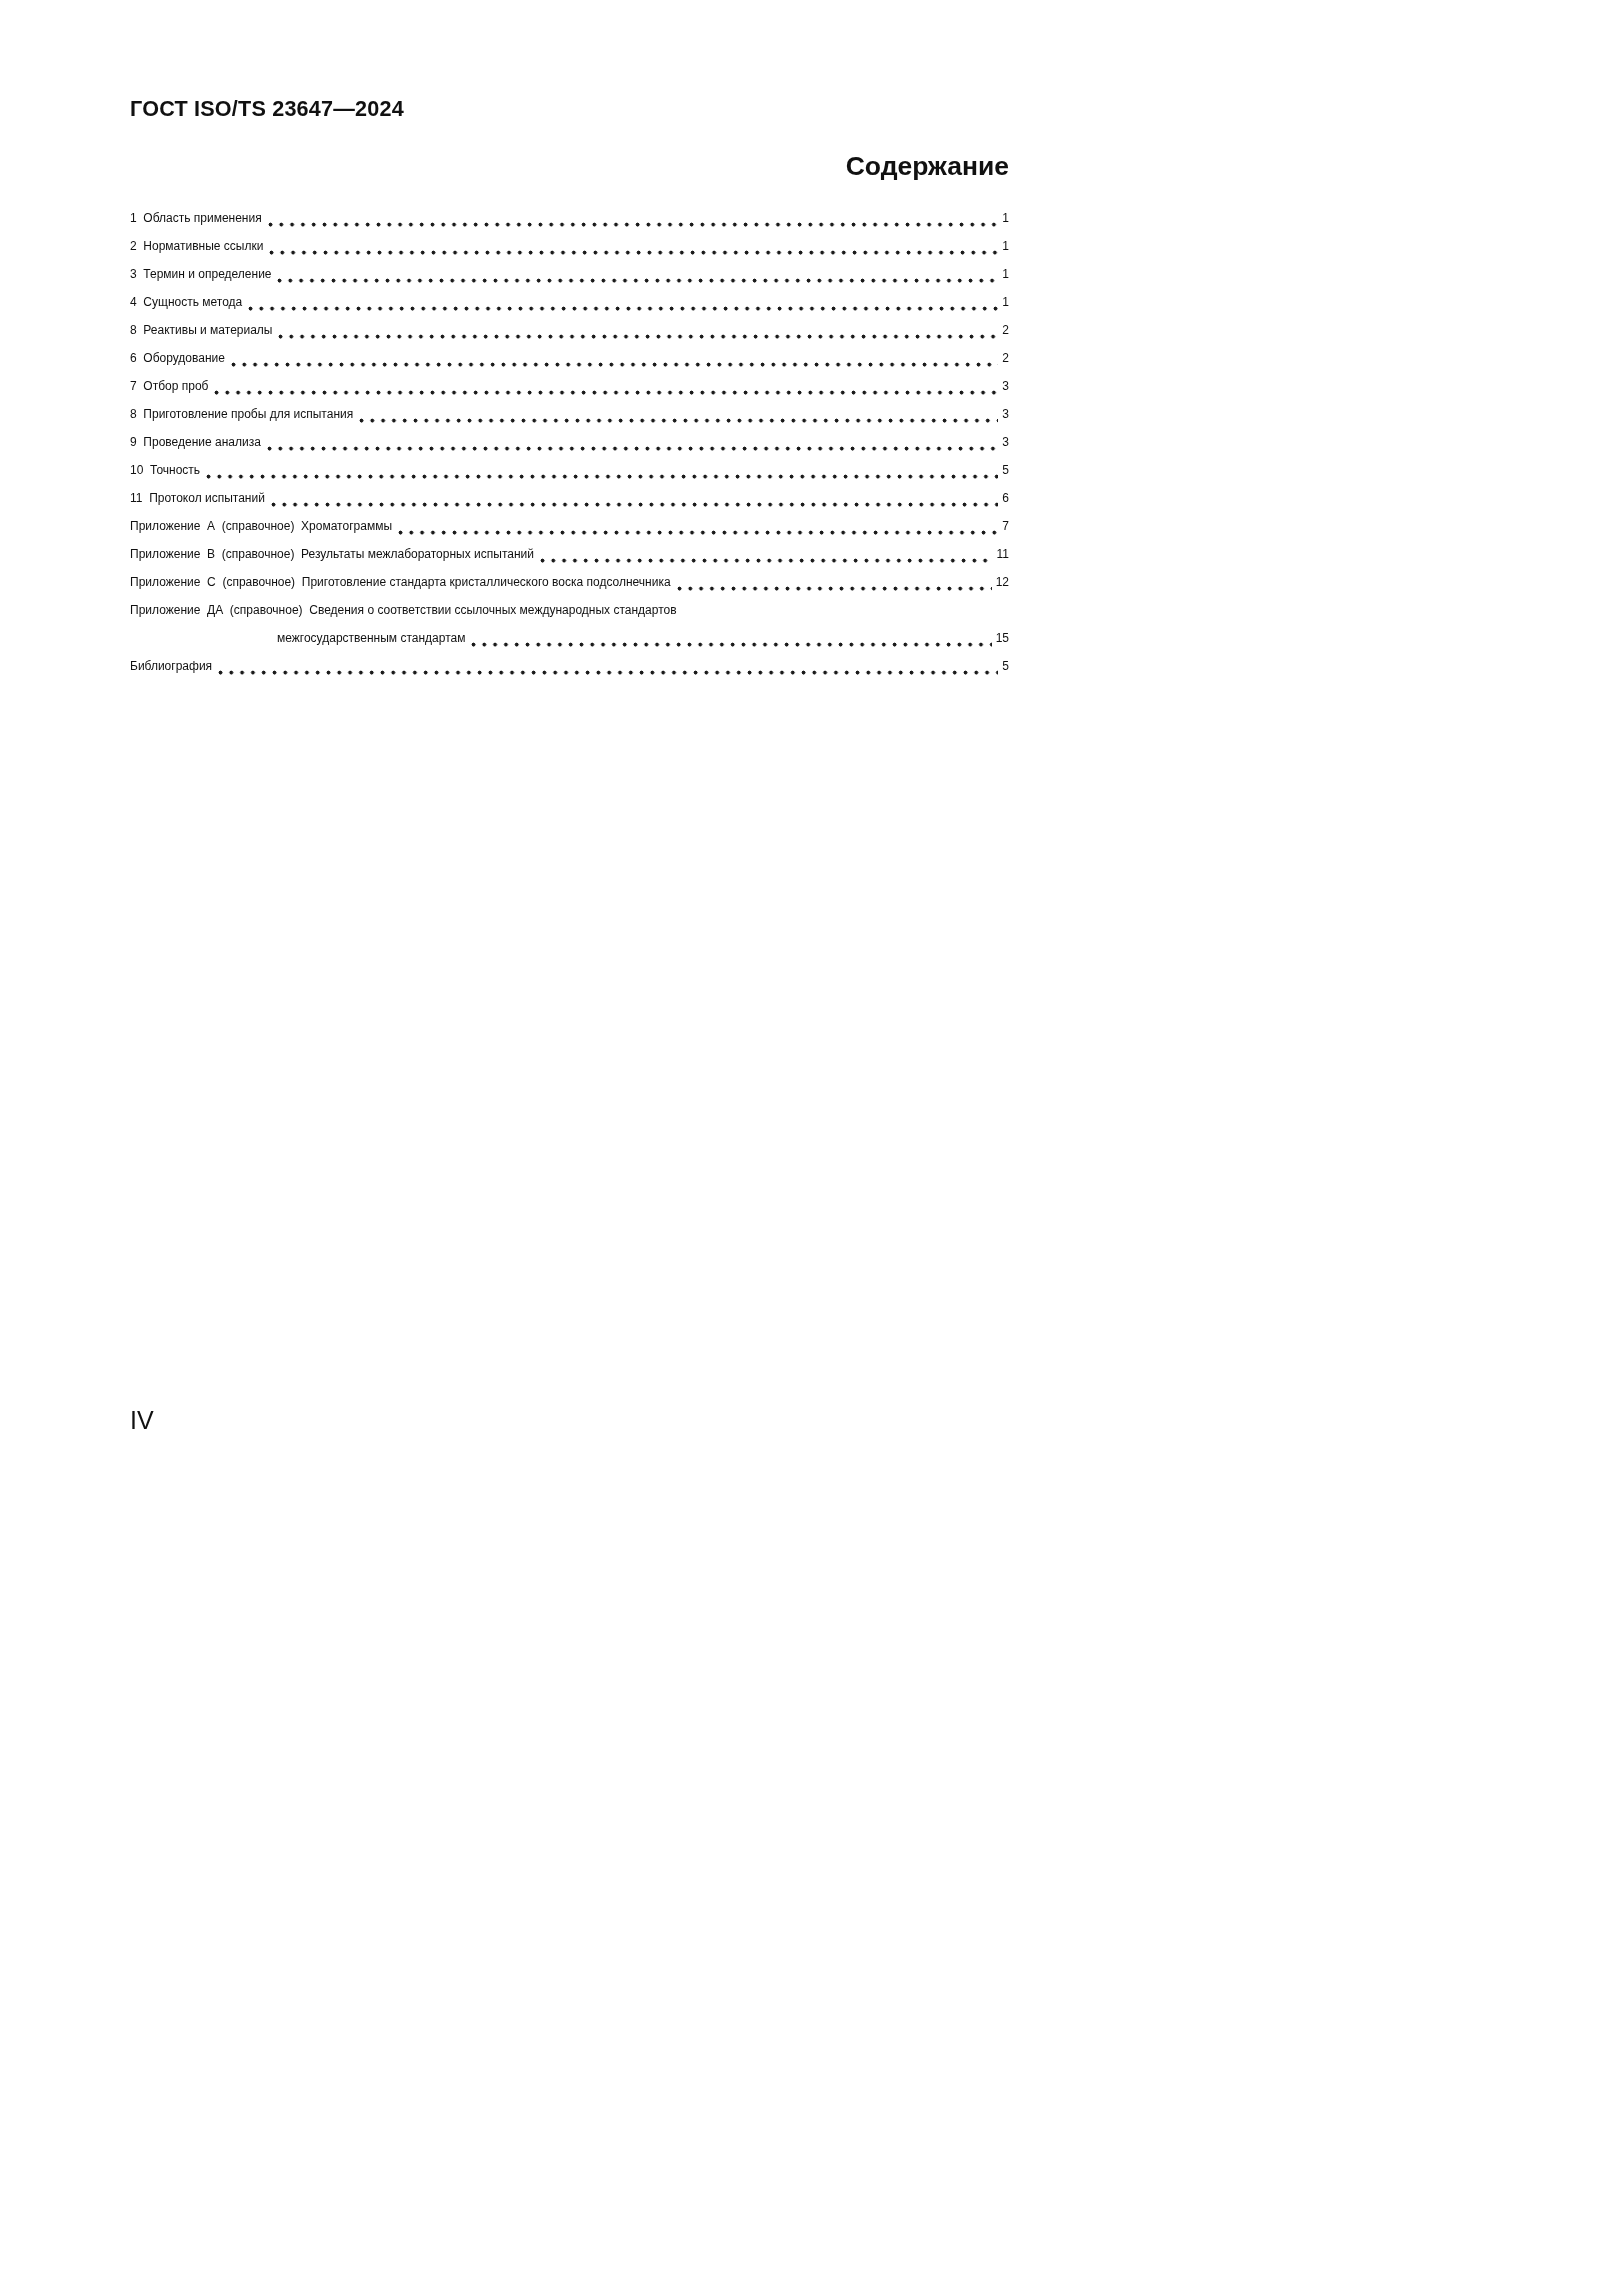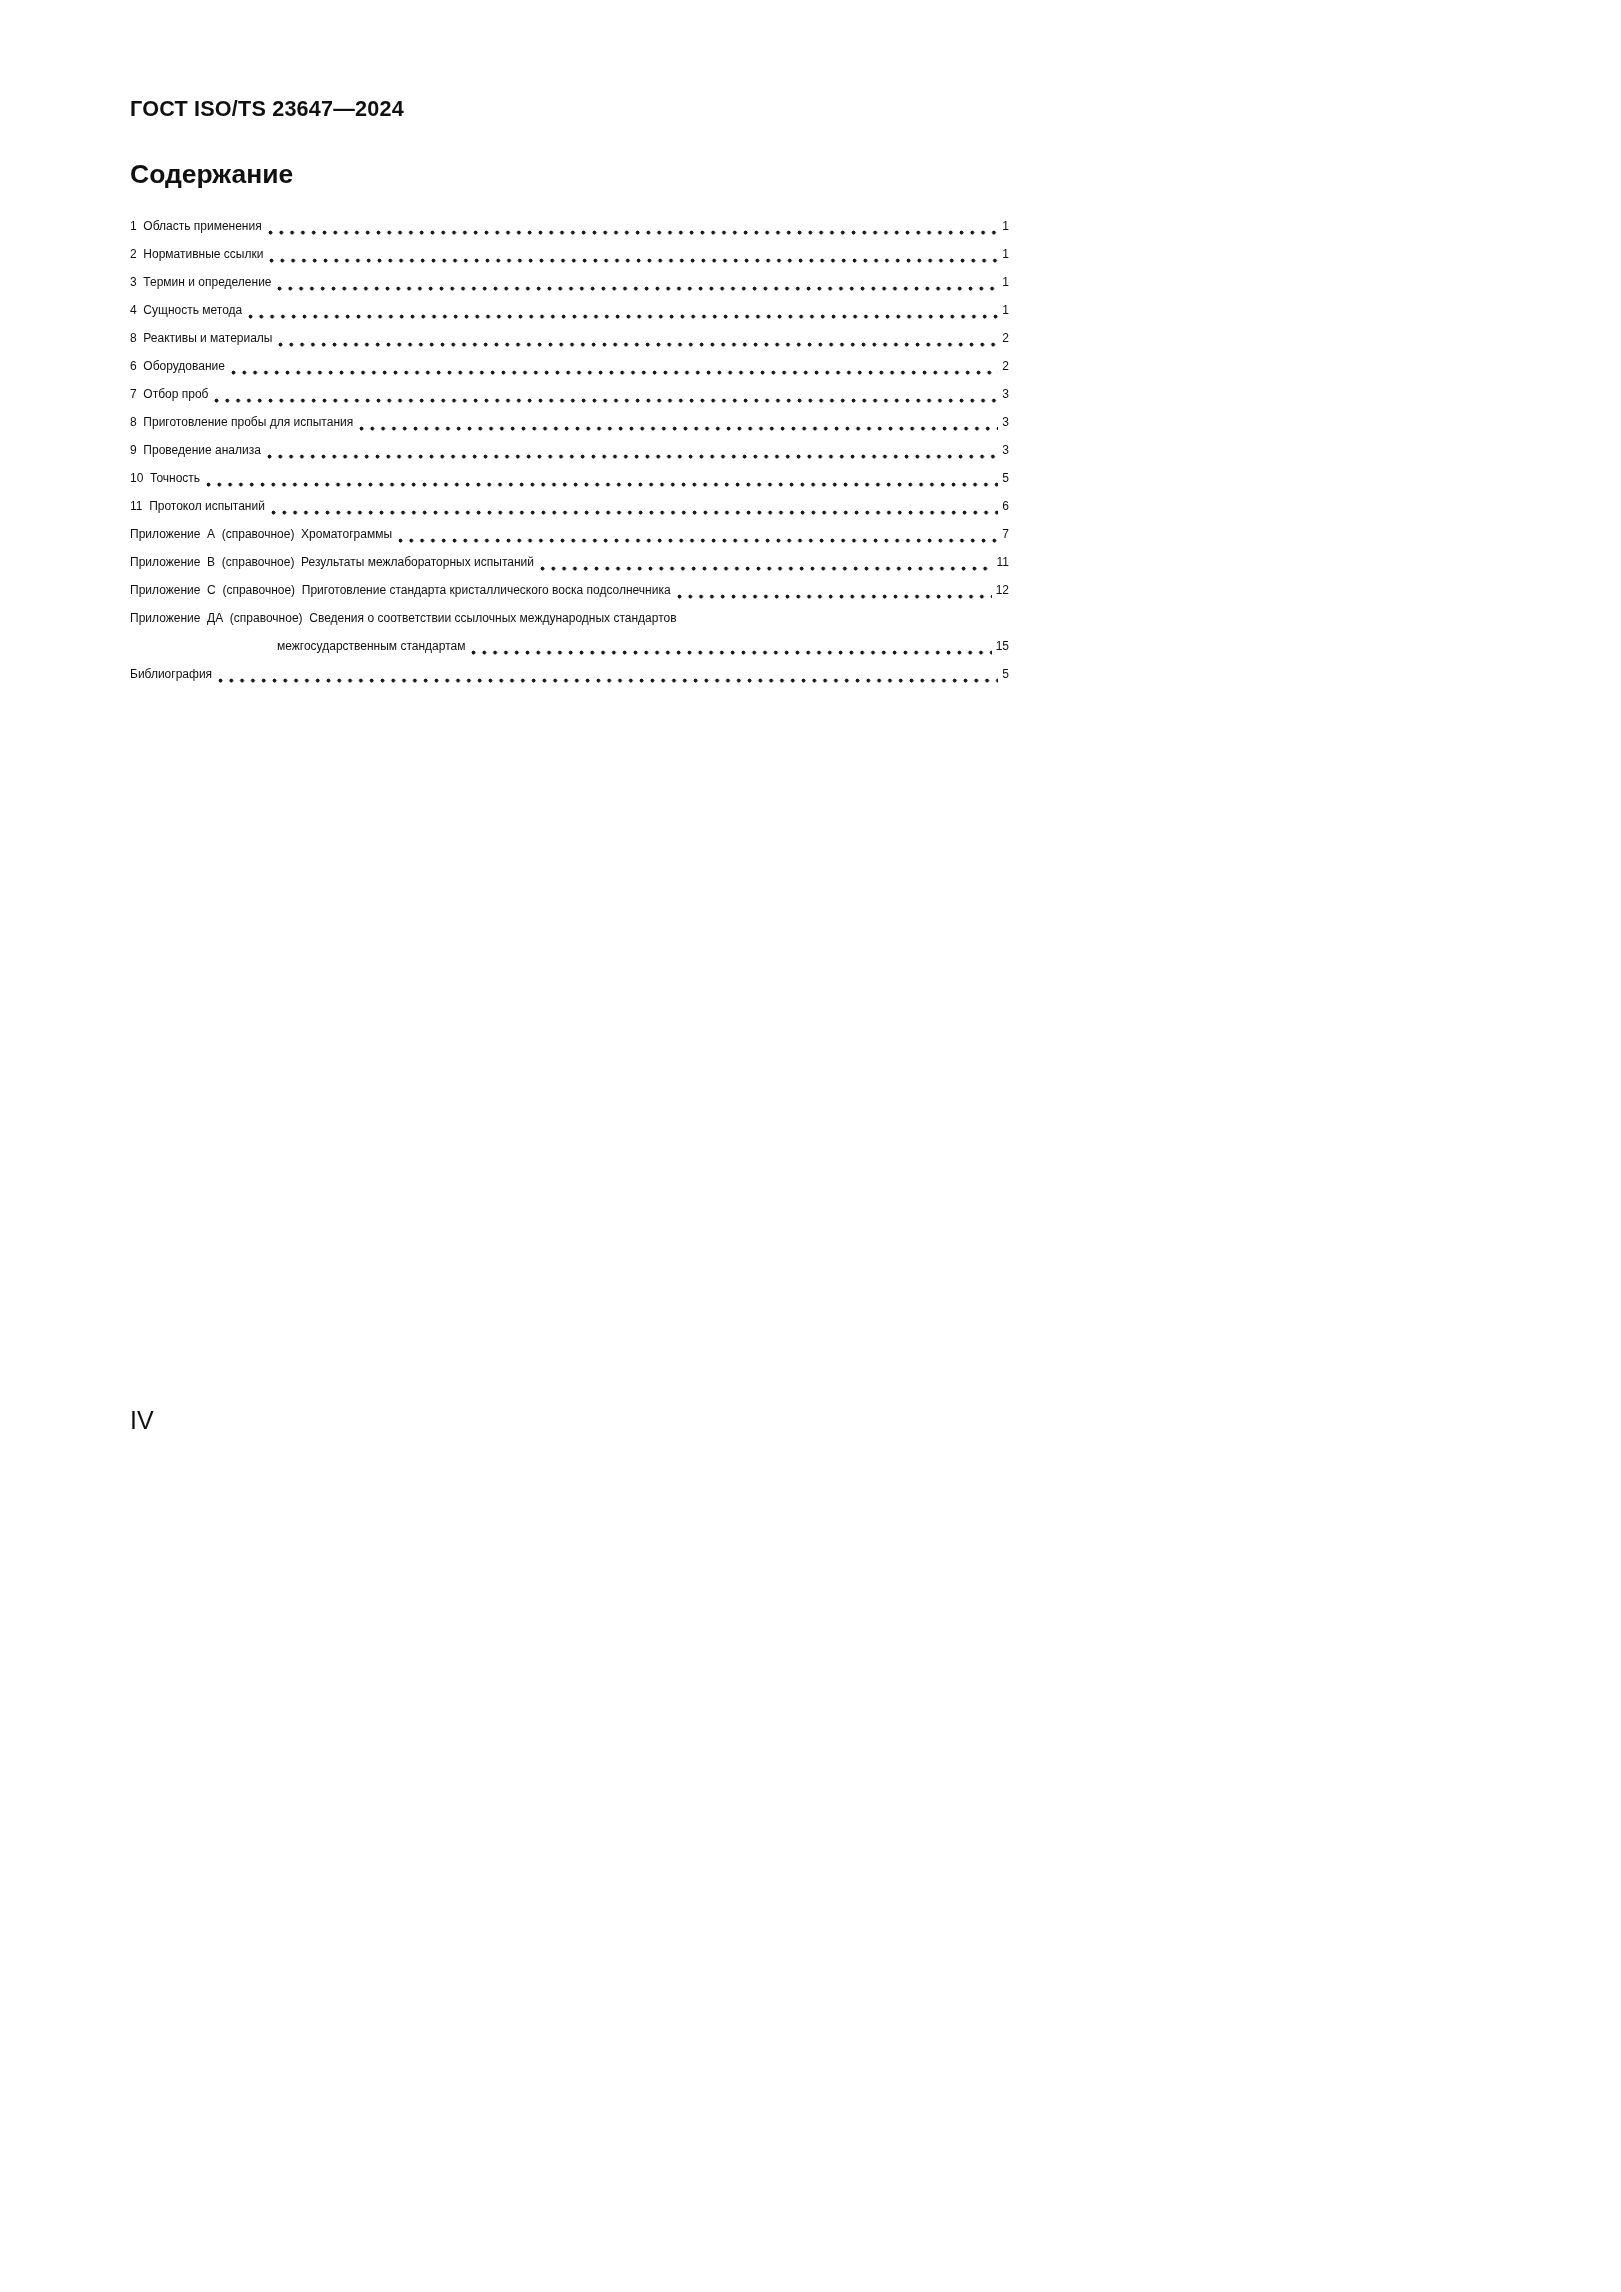--- a/index.html
+++ b/index.html
@@ -23,24 +23,24 @@
     left: 130px;
     top: 96px;
     width: 879px;
   }
   .doc-number {
     font-size: 21.6px;
     font-weight: bold;
     letter-spacing: 0.2px;
   }
   .toc-title {
-    text-align: left;
+    text-align: right;
     font-size: 26.5px;
     font-weight: bold;
-    margin-top: 37px;
+    margin-top: 29px;
     margin-bottom: 21.6px;
   }
   .toc {
     font-size: 12px;
   }
   .toc-row {
     display: flex;
     align-items: flex-end;
     line-height: 28px;
   }

